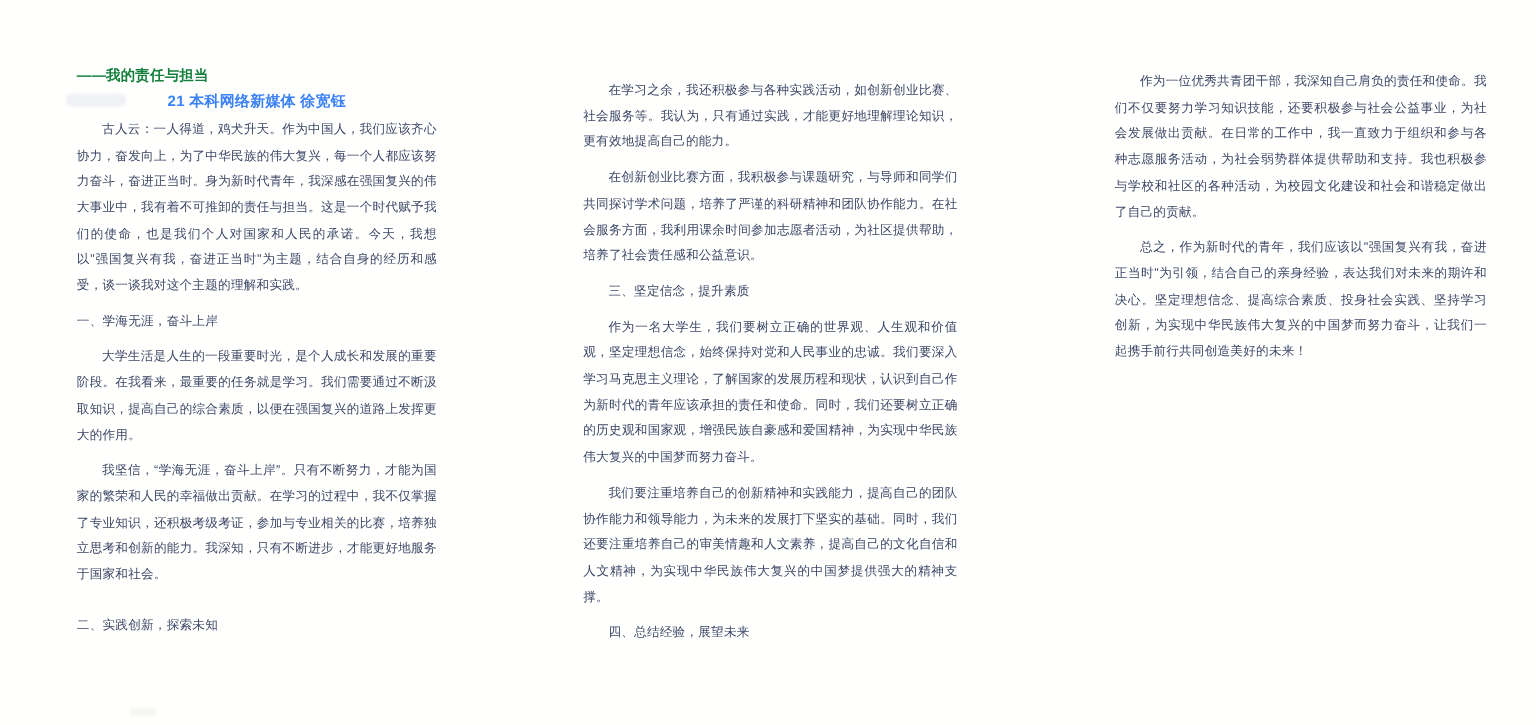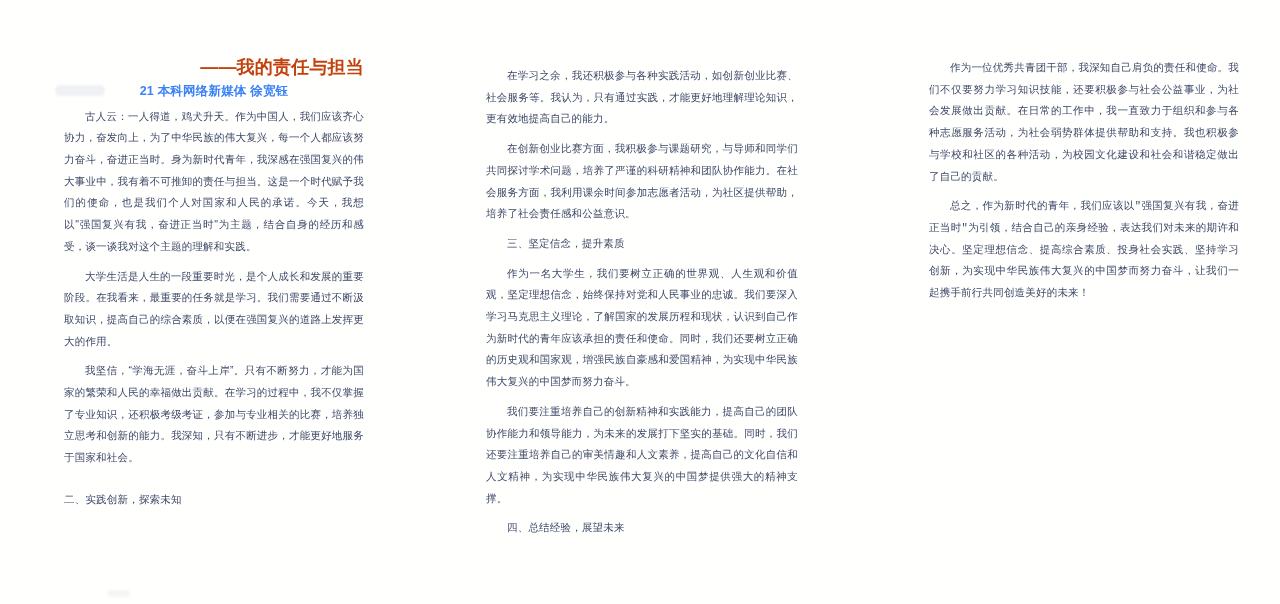--- a/index.html
+++ b/index.html
@@ -11,29 +11,29 @@
   .column {
     position:absolute;
     color:#3d4866;
     font-size:10.5px;
     line-height:21.7px;
     text-align:justify;
     letter-spacing:0.2px;
   }
   .col1 { left:64px;  top:45px; width:300px; }
   .col2 { left:486px; top:59px; width:312px; }
-  .col3 { left:929px; top:52px; width:310px;font-family:Liberation Mono, monospace; }
+  .col3 { left:929px; top:52px; width:310px; }
 
   .doc-title {
     font-size:17px; font-weight:bold; color:#2c3c74;
     text-align:center; line-height:1.35; margin:0; letter-spacing:1px;
   }
   .doc-subtitle {
-    font-size:18px; font-weight:bold; color:#c2410c;
-    text-align:right; margin:11px 0 0 0; line-height:1.3;
+    font-size:12px; font-weight:bold; color:#15803d;
+    text-align:left; margin:11px 0 0 0; line-height:1.3;
   }
   .doc-byline {
     font-size:12.5px; font-weight:bold; color:#3b82f6;
     text-align:center; margin:4px 0 0 0; line-height:1.3;
     position:relative;
   }
   .redaction {
     position:absolute; left:-9px; top:2px; width:50px; height:11px;
     background:#f0f1f5; border-radius:5px; filter:blur(1.2px);
   }
@@ -51,20 +51,21 @@
 <body>
 
 <div class="column col1">
   <div class="doc-subtitle">——我的责任与担当</div>
   <div class="doc-byline">
     <span class="redaction"></span>
     <span>21 本科网络新媒体 徐宽钰</span>
   </div>
   <div>
       <p class="para first-block">古人云：一人得道，鸡犬升天。作为中国人，我们应该齐心协力，奋发向上，为了中华民族的伟大复兴，每一个人都应该努力奋斗，奋进正当时。身为新时代青年，我深感在强国复兴的伟大事业中，我有着不可推卸的责任与担当。这是一个时代赋予我们的使命，也是我们个人对国家和人民的承诺。今天，我想以"强国复兴有我，奋进正当时"为主题，结合自身的经历和感受，谈一谈我对这个主题的理解和实践。</p>
+      <p class="heading">一、学海无涯，奋斗上岸</p>
       <p class="para">大学生活是人生的一段重要时光，是个人成长和发展的重要阶段。在我看来，最重要的任务就是学习。我们需要通过不断汲取知识，提高自己的综合素质，以便在强国复兴的道路上发挥更大的作用。</p>
       <p class="para">我坚信，“学海无涯，奋斗上岸”。只有不断努力，才能为国家的繁荣和人民的幸福做出贡献。在学习的过程中，我不仅掌握了专业知识，还积极考级考证，参加与专业相关的比赛，培养独立思考和创新的能力。我深知，只有不断进步，才能更好地服务于国家和社会。</p>
       <p class="heading big-gap">二、实践创新，探索未知</p>
     </div>
 </div>
 
 <div class="column col2">
   <div>
       <p class="para first-block">在学习之余，我还积极参与各种实践活动，如创新创业比赛、社会服务等。我认为，只有通过实践，才能更好地理解理论知识，更有效地提高自己的能力。</p>
       <p class="para">在创新创业比赛方面，我积极参与课题研究，与导师和同学们共同探讨学术问题，培养了严谨的科研精神和团队协作能力。在社会服务方面，我利用课余时间参加志愿者活动，为社区提供帮助，培养了社会责任感和公益意识。</p>

